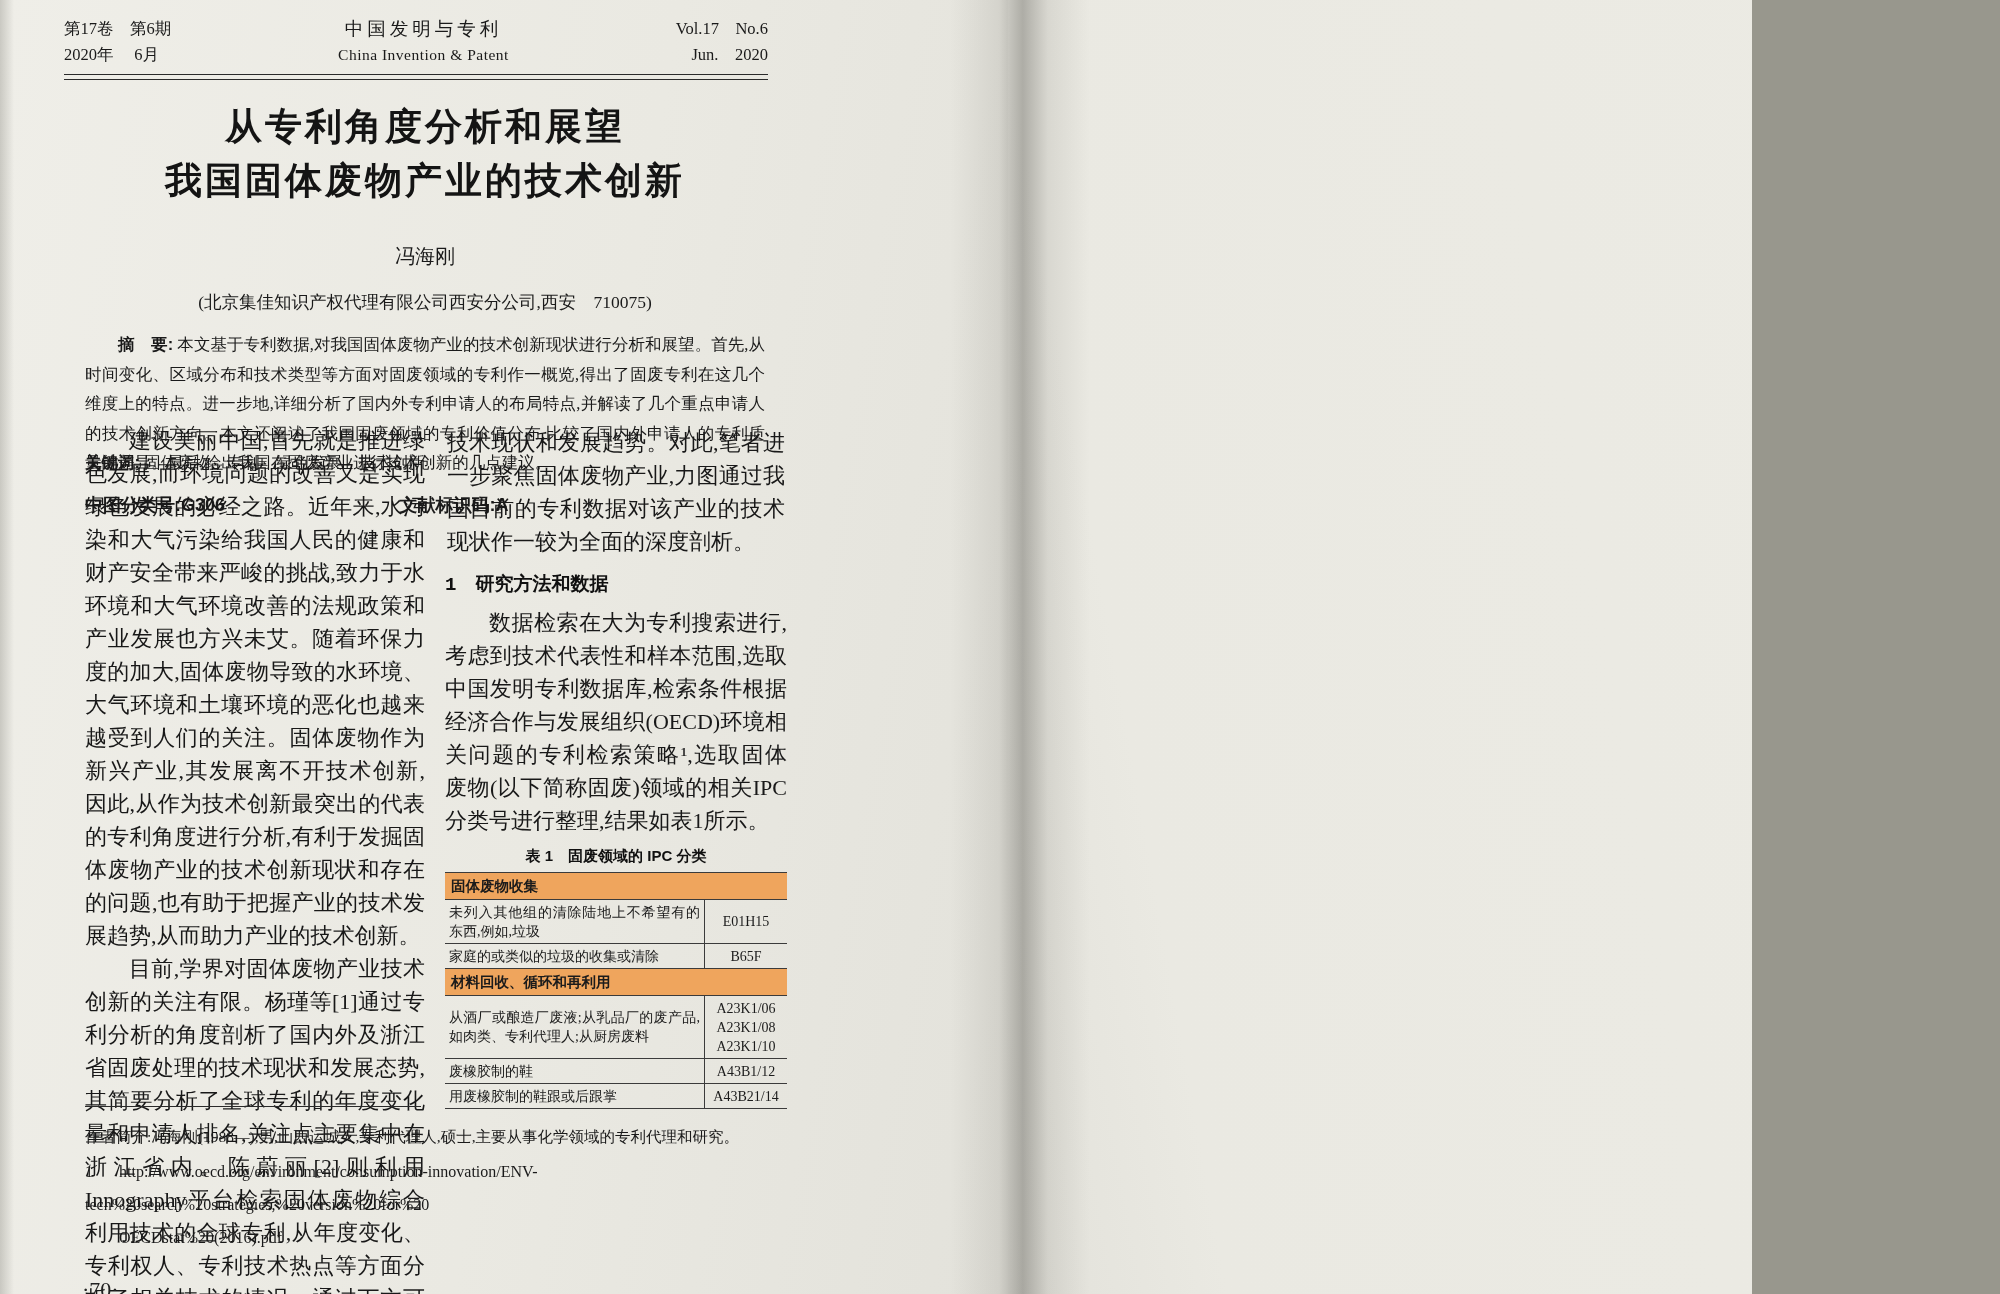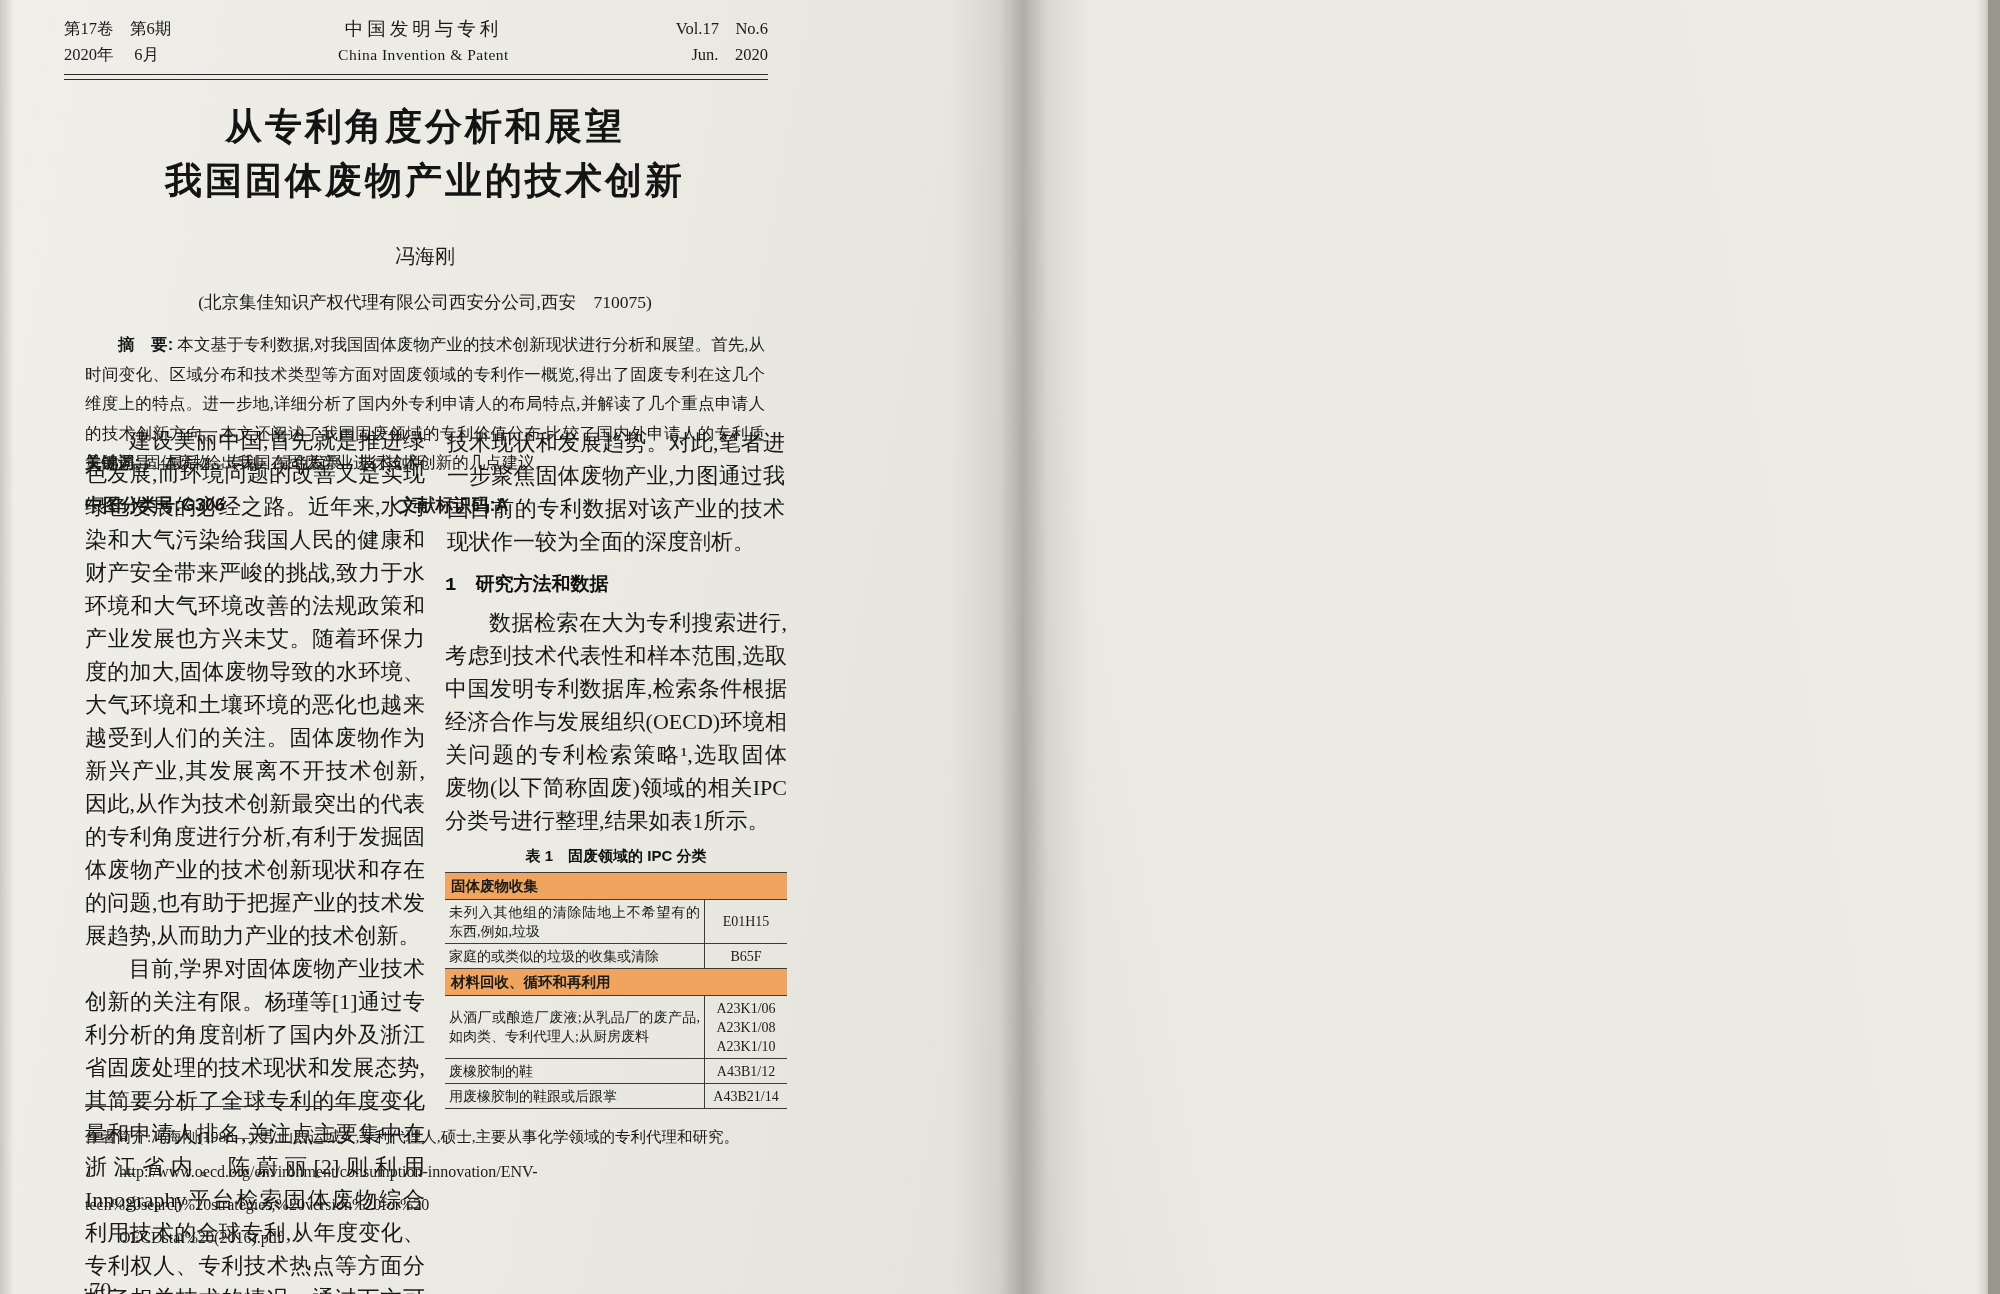--- a/index.html
+++ b/index.html
@@ -1,16 +1,16 @@
 <!DOCTYPE html>
 <html><head>
 <meta charset="utf-8">
 <style>
   html,body{margin:0;padding:0;background:#98978d;}
-  #spread{position:relative;width:1988px;height:1294px;overflow:hidden;
+  #spread{position:relative;width:1752px;height:1294px;overflow:hidden;
     font-family:"Liberation Serif","DejaVu Serif",serif;color:#1a1a1a;}
   .page{position:absolute;top:0;height:1294px;}
   #page-left{left:0;width:1008px;background:linear-gradient(100deg,#efeee8 0%,#eae9e2 55%,#e3e2db 100%);}
   #page-right{left:1008px;width:992px;background:linear-gradient(80deg,#e2e1da 0%,#eae9e2 18%,#ecebe4 100%);}
   #gutter{position:absolute;top:0;left:950px;width:140px;height:1294px;pointer-events:none;
     background:linear-gradient(90deg,rgba(60,58,50,0) 0%,rgba(60,58,50,0.10) 35%,rgba(35,34,28,0.30) 52%,rgba(60,58,50,0.10) 70%,rgba(60,58,50,0) 100%);}
   #right-edge{position:absolute;top:0;left:1976px;width:24px;height:1294px;pointer-events:none;
     background:linear-gradient(90deg,rgba(80,79,70,0) 0%,rgba(80,79,70,0.15) 40%,#767467 100%);}
   #left-edge{position:absolute;top:0;left:0;width:14px;height:1294px;pointer-events:none;
     background:linear-gradient(90deg,rgba(70,69,60,0.22),rgba(70,69,60,0));}

